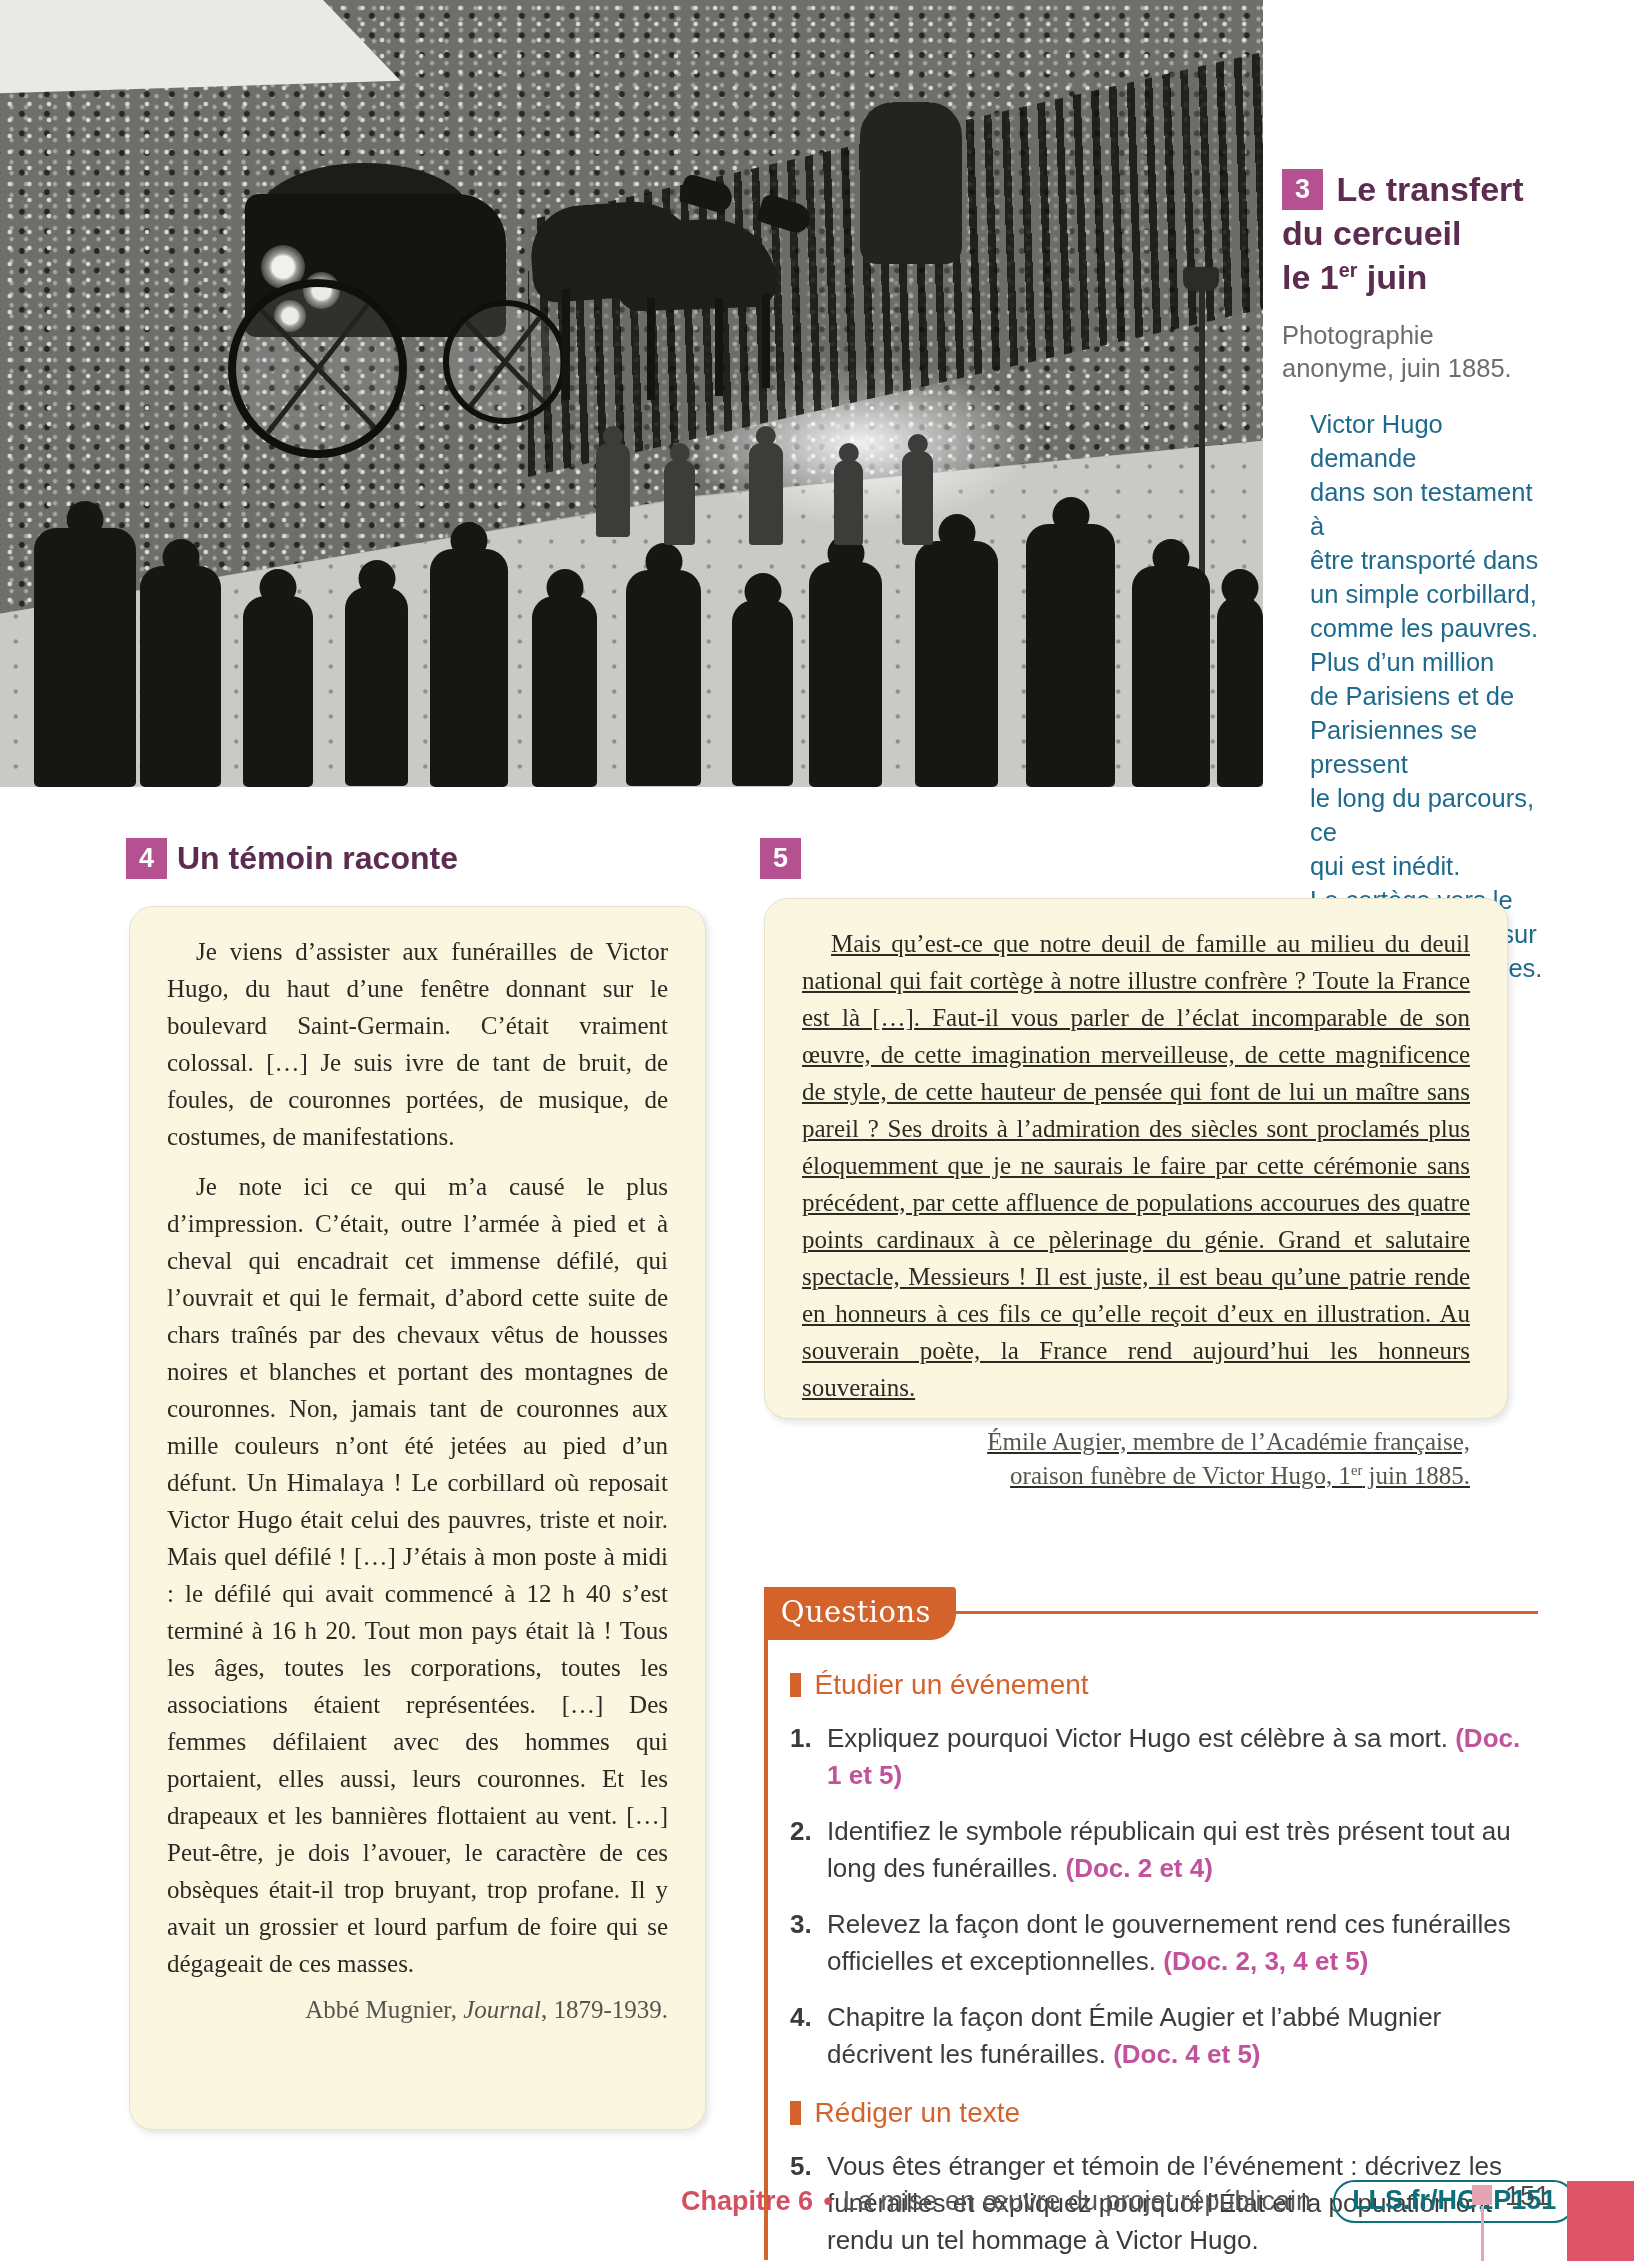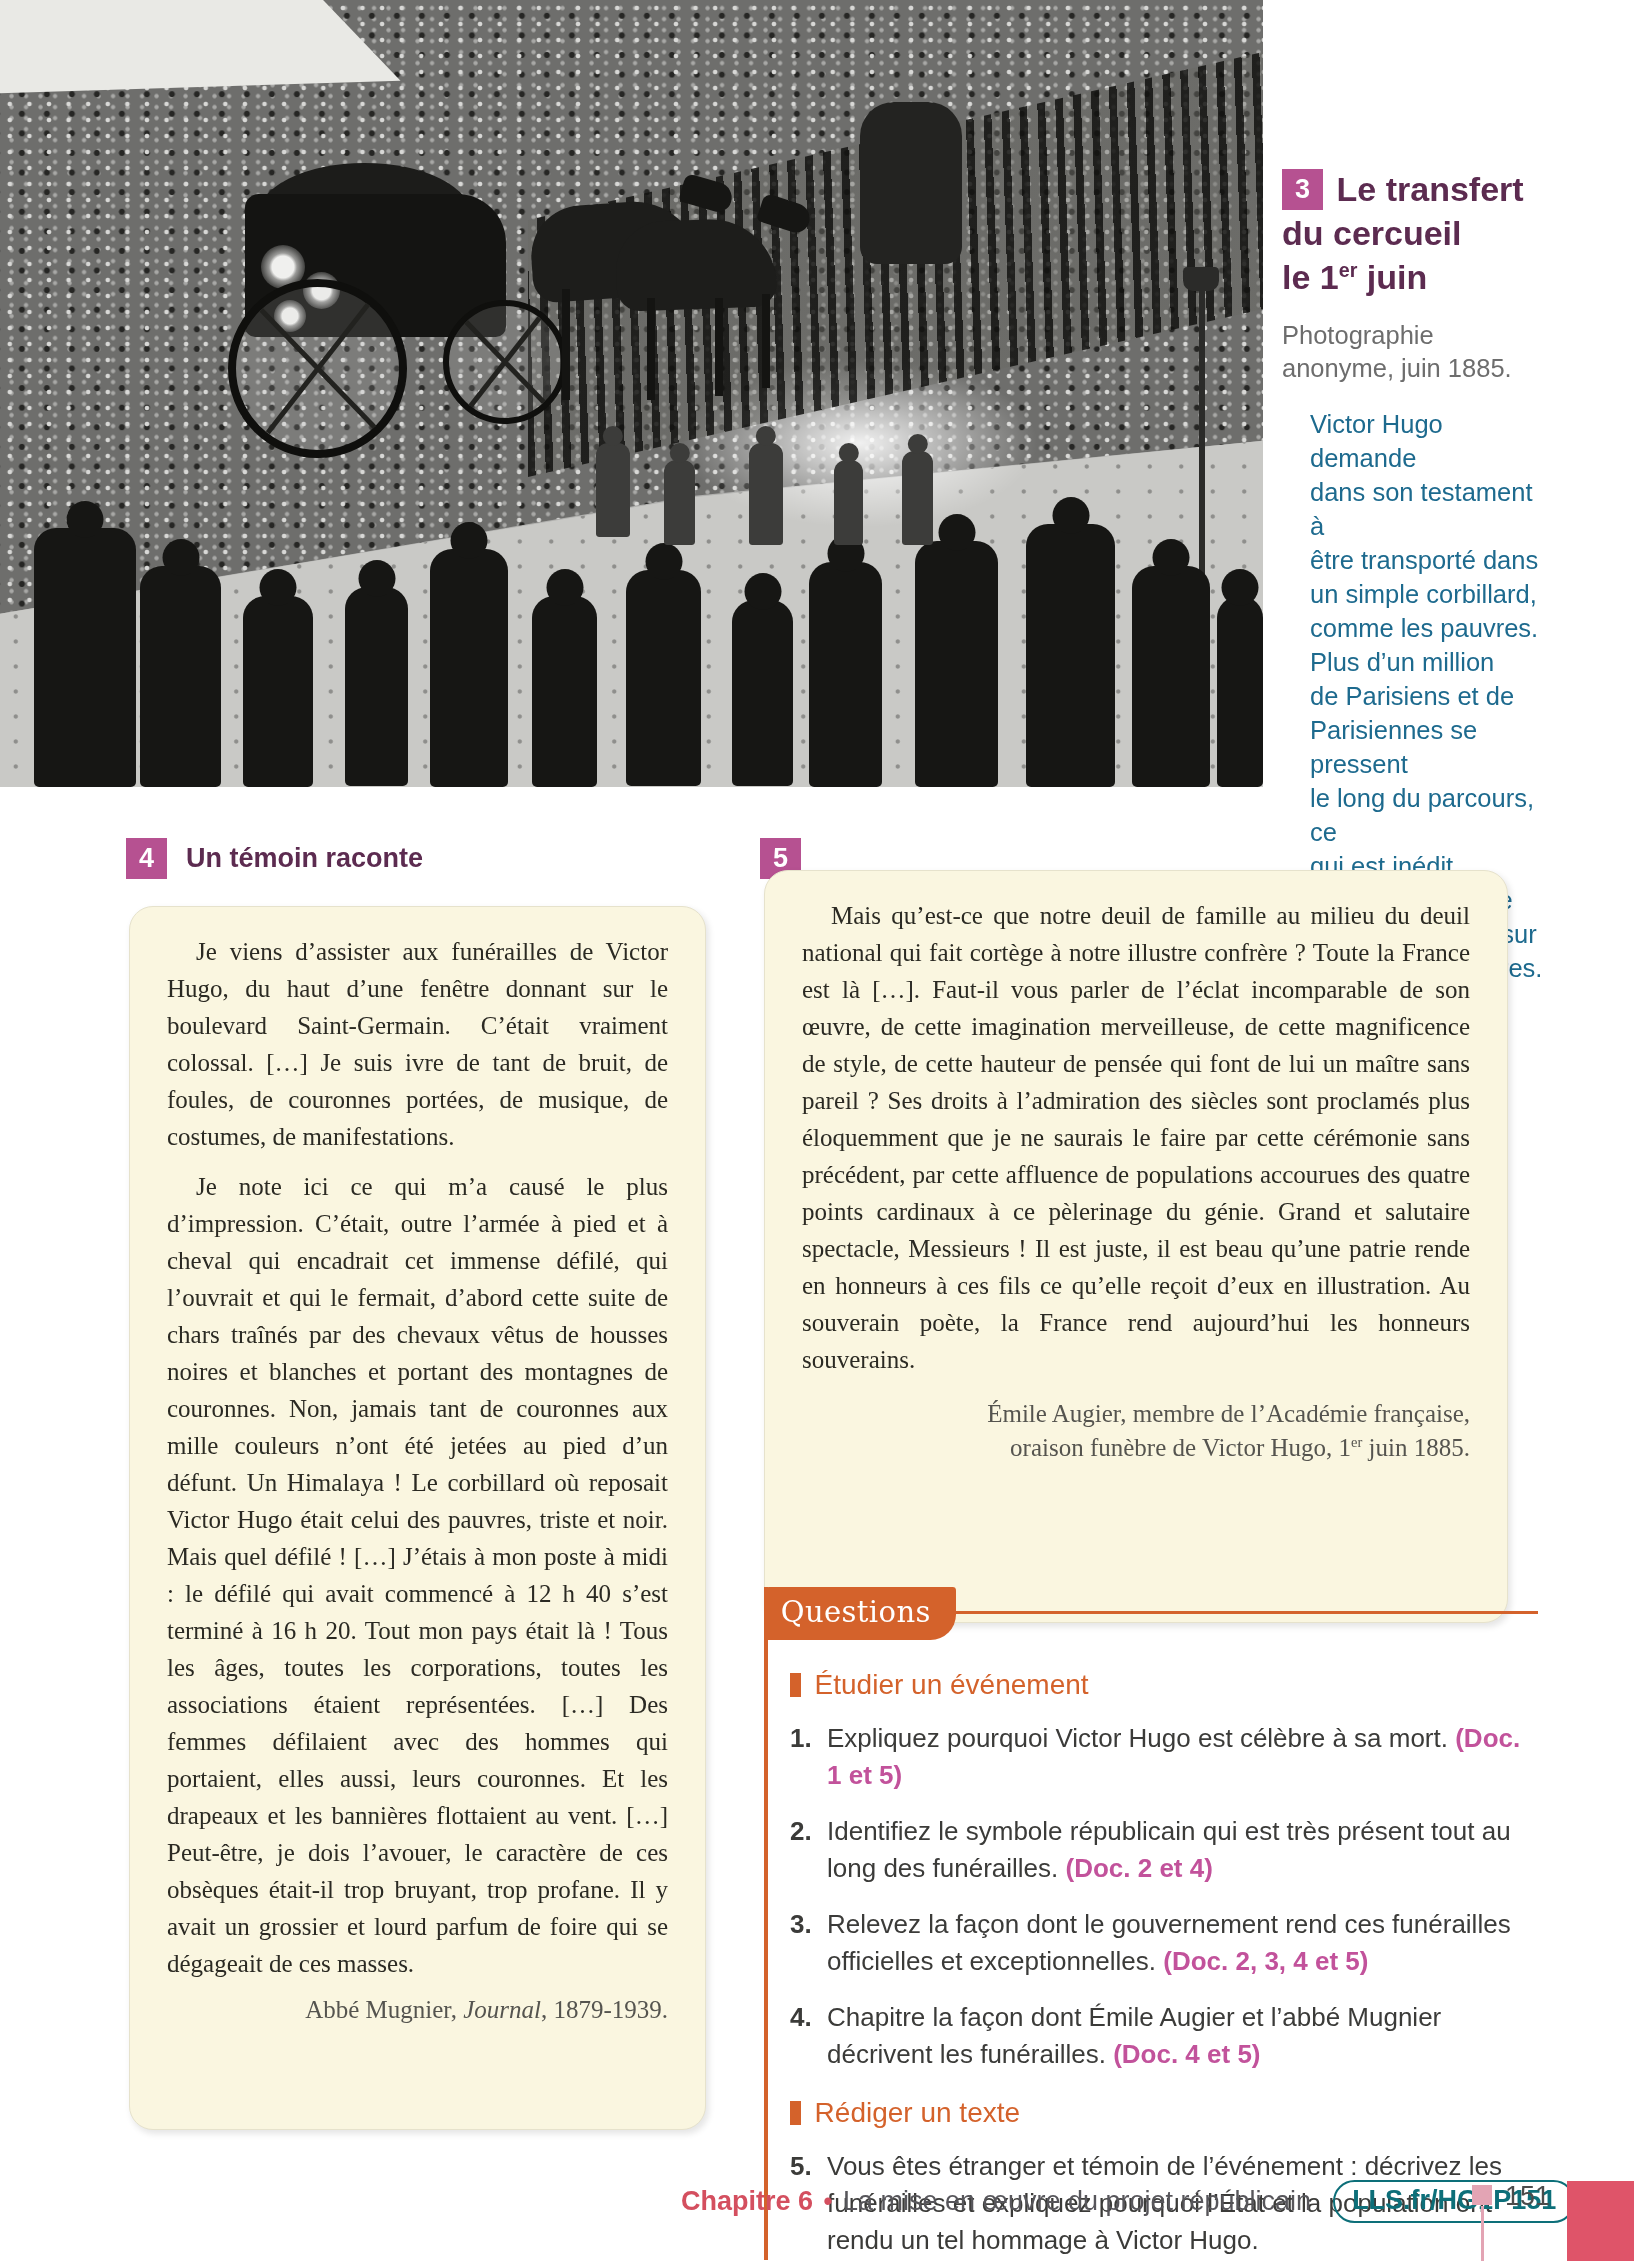--- a/index.html
+++ b/index.html
@@ -58,21 +58,21 @@
   .fig{background:#161614;border-radius:22px 22px 5.1px 5.1px;}
   .fig::before{content:"";position:absolute;top:-27px;left:50%;transform:translateX(-50%);
     width:37px;height:37px;border-radius:50%;background:inherit;}
   .figsm{background:#3c3c3a;border-radius:12px 12px 3.4px 3.4px;}
   .figsm::before{content:"";position:absolute;top:-17px;left:50%;transform:translateX(-50%);
     width:20.4px;height:20.4px;border-radius:50%;background:inherit;}
 
   
   .doc-badge{display:inline-flex;flex:none;width:41px;height:41px;background:#b65191;color:#fff;
     font-weight:bold;font-size:27px;align-items:center;justify-content:center;}
-  .doc-title{color:#5c2b50;font-weight:bold;font-size:27px;margin-left:19px;line-height:41px;}
+  .doc-title{color:#5c2b50;font-weight:bold;font-size:32px;margin-left:10px;line-height:41px;}
   .cream{background:#faf6e0;border:0.9px solid #e6e2cc;box-shadow:2.6px 3.4px 6.8px rgba(0,0,0,.10);
     box-sizing:border-box;}
   .serif-text{font-family:"Liberation Serif",serif;color:#2b2a23;text-align:justify;border-radius:24px;}
   sup{font-size:58%;vertical-align:super;line-height:0;}
 
   
   .sidebar{position:absolute;left:1282px;top:167px;width:266px;}
   .sb-row1{display:flex;align-items:center;}
   .sb-title{color:#5c2b50;font-weight:bold;font-size:34px;line-height:44px;}
   .sb-row1 .sb-title{margin-left:13.6px;}
@@ -80,21 +80,21 @@
   .sb-note{margin-top:22px;color:#1d6a8e;font-size:25.5px;line-height:34px;margin-left:28px;}
 
   
   .doc4-head{position:absolute;left:126px;top:838px;display:flex;align-items:center;}
   .doc4-box{position:absolute;left:129px;top:906px;width:577px;height:1224px;padding:25.5px 37px 20.4px;}
   .doc4-box p{font-size:25px;line-height:37px;text-indent:29px;margin:0 0 13.6px;}
   .doc4-source{margin-top:5px;text-align:right;color:#55544f;font-size:25px;}
 
   
   .doc5-head{position:absolute;left:760px;top:838px;display:flex;align-items:center;}
-  .doc5-box{position:absolute;left:764px;top:870px;width:744px;height:753px;padding:25.5px 37px 19px;}
+  .doc5-box{position:absolute;left:764px;top:898px;width:744px;height:521px;padding:25.5px 37px 19px;text-decoration:underline;}
   .doc5-box p{font-size:25px;line-height:37px;text-indent:29px;margin:0;}
   .doc5-source{margin-top:19px;text-align:right;color:#55544f;font-size:25px;line-height:34px;}
 
   
   .q-block{position:absolute;left:764px;top:1587px;width:770px;border-left:4.3px solid #d4622b;}
   .q-tab{position:relative;display:inline-block;margin-left:-4.3px;background:#d4622b;color:#fff;
     font-size:29px;padding:7.7px 25.5px 11px 17px;border-radius:5.1px 3.4px 25.5px 3.4px;letter-spacing:0.4px;
     font-family:"DejaVu Serif","Liberation Serif",serif;}
   .q-rule{position:absolute;left:186px;top:24px;right:0;height:2.6px;background:#d4622b;}
   .q-body{padding:5.1px 0 1.7px 22px;}

